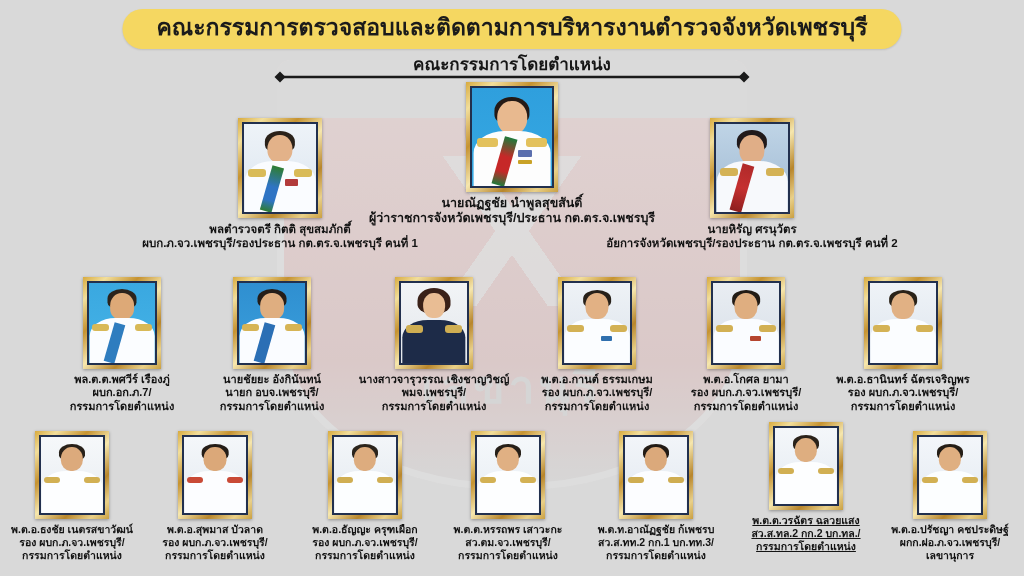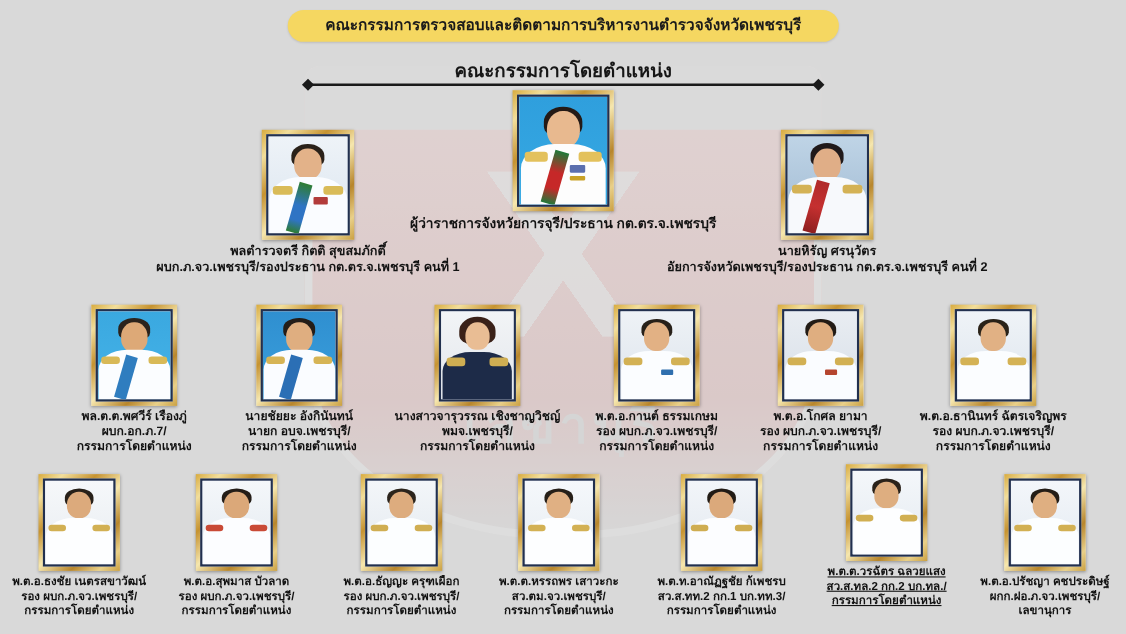--- a/index.html
+++ b/index.html
@@ -45,21 +45,21 @@
   }
 
   
   #title-pill{
     position:absolute;left:50%;top:9px;transform:translateX(-50%);
     background:#f5d761;border-radius:22px;
     padding:5px 34px 7px;z-index:5;
     box-shadow:0 1px 2px rgba(0,0,0,.12);
   }
   #title-pill .t{
-    font-size:14px;font-weight:bold;color:#1b1b1b;white-space:nowrap;line-height:1.2;
+    font-size:23px;font-weight:bold;color:#1b1b1b;white-space:nowrap;line-height:1.2;
   }
 
   #subtitle{
     position:absolute;left:0;top:50px;width:1024px;text-align:center;z-index:5;
     font-size:17px;font-weight:bold;color:#161616;
   }
 
   
   #connector{position:absolute;left:0;top:70px;width:1024px;height:14px;z-index:2;}
 
@@ -144,21 +144,22 @@
         <div class="body" style="width:96%;height:56%;background:#fdfdfd"></div>
         <div class="sash" style="left:32%;height:50%"></div>
         <div class="shoulder" style="left:6%;bottom:40%;background:#e3c15c"></div>
         <div class="shoulder" style="right:6%;bottom:40%;background:#e3c15c"></div>
         <div class="rib" style="left:58%;bottom:30%;width:17%;height:7%;background:#5b6fae"></div>
         <div class="rib" style="left:58%;bottom:22%;width:17%;height:5%;background:#c9a227"></div>
       </div>
     </div>
   </div>
   <div class="cap">
-    <span class="ln">ผู้ว่าราชการจังหวัยการจุรี/ประธาน กต.ตร.จ.เพชรบุรี</span>
+    <span class="ln">นายณัฏฐชัย นำพูลสุขสันติ์</span>
+    <span class="ln">ผู้ว่าราชการจังหวัดเพชรบุรี/ประธาน กต.ตร.จ.เพชรบุรี</span>
   </div>
 </div>
 
 <div class="person sz-md" style="left:280px;top:118px;width:330px;margin-left:-165px;">
   <div class="frame">
     <div class="inner">
       <div class="ph">
         <div class="bg" style="background:linear-gradient(180deg,#eef3f8,#dbe5ef)"></div>
         <div class="hair" style="top:8%;width:42%;height:24%;background:#2a2119"></div>
         <div class="head" style="top:12%;width:35%;height:32%;background:#e3b289"></div>

